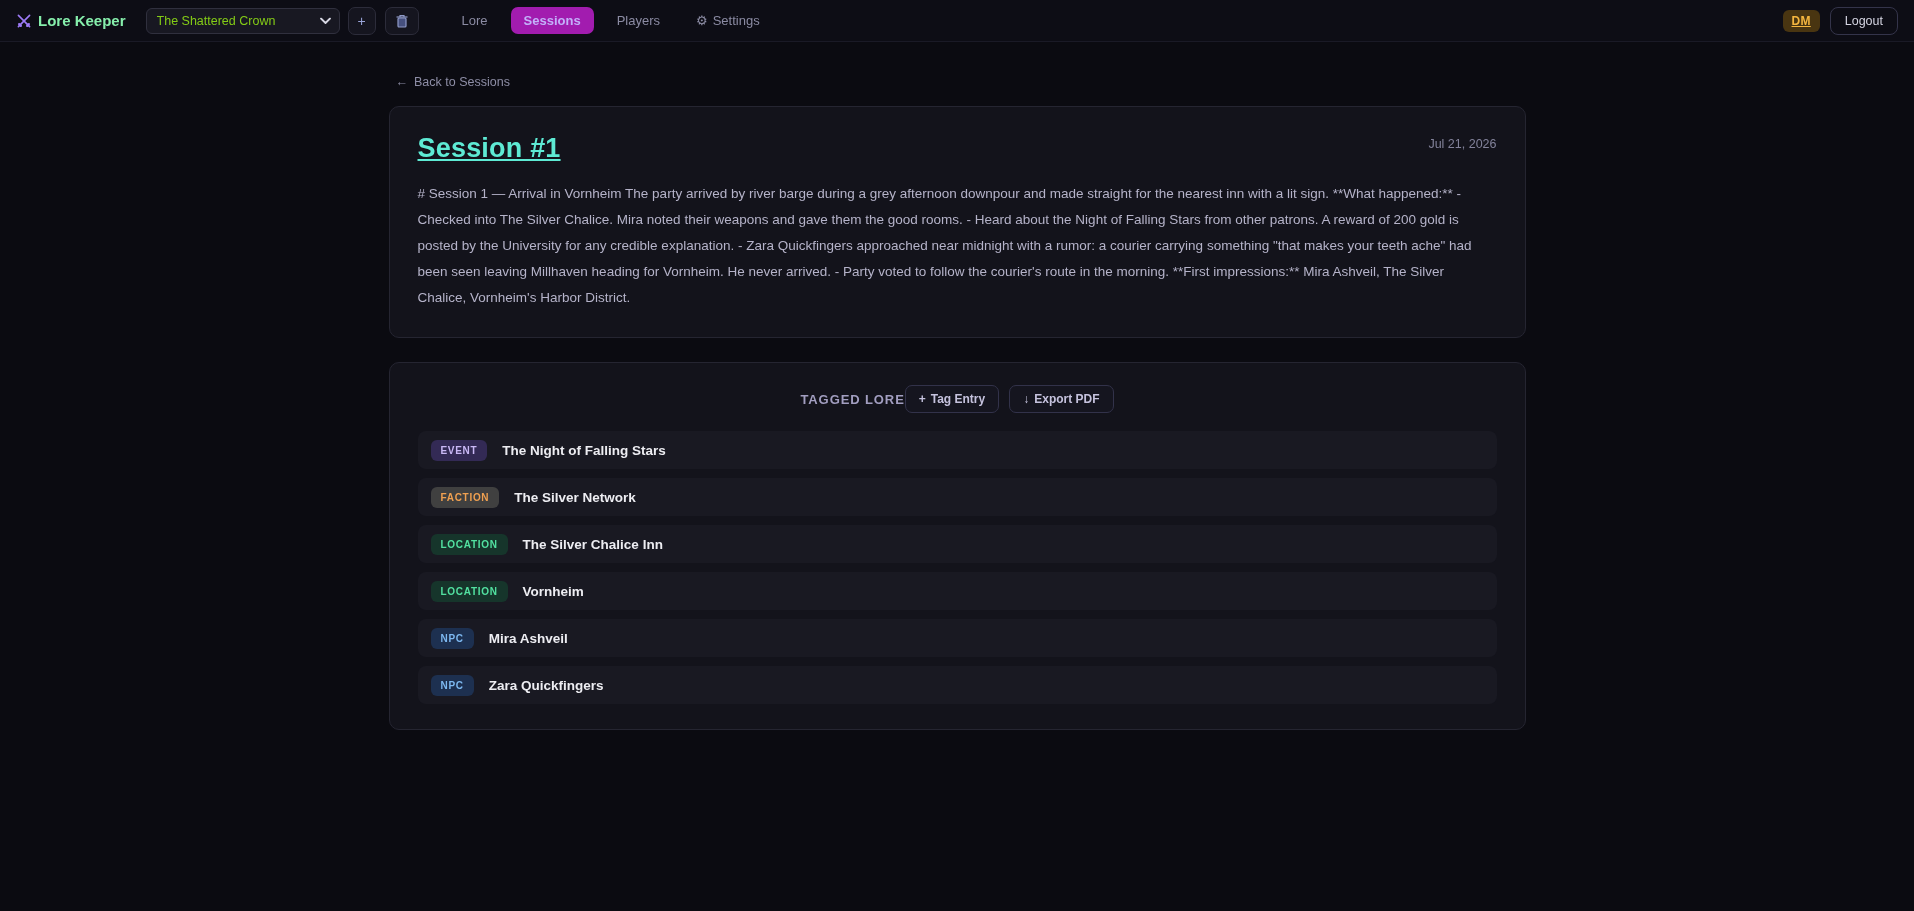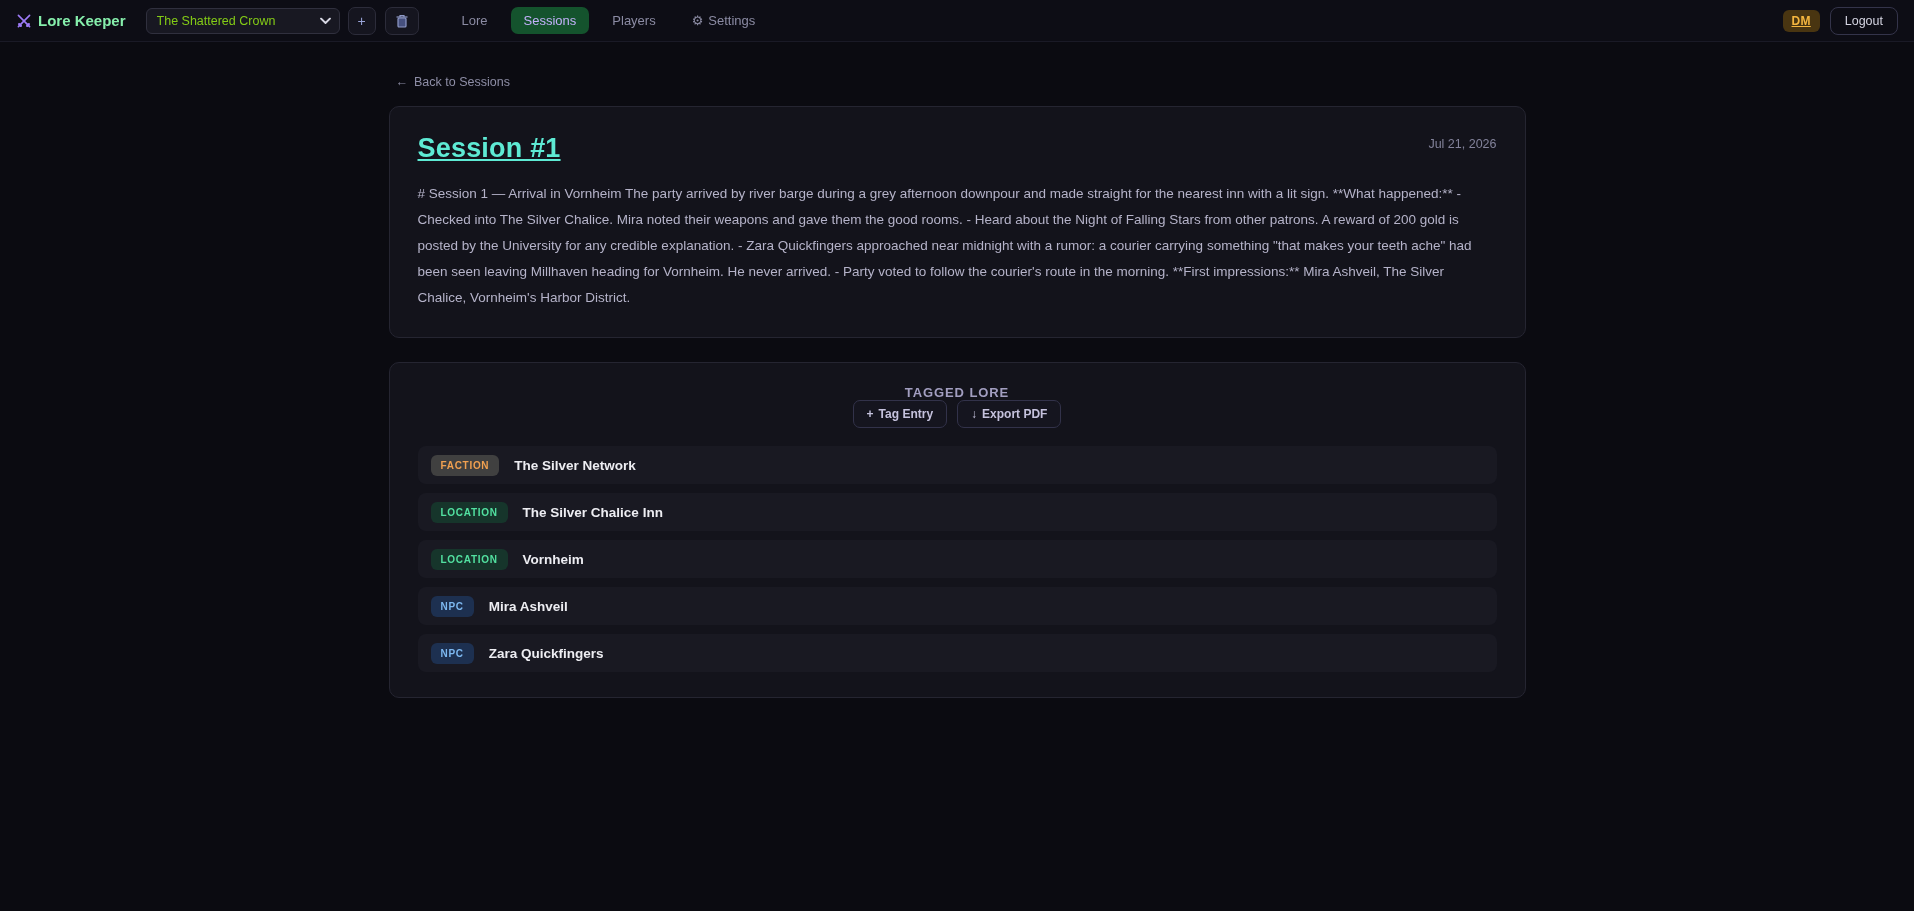--- a/index.html
+++ b/index.html
@@ -46,21 +46,21 @@
     color: #9aa4d8; font-size: 14px; cursor: pointer; padding: 0 7px;
   }
   .trash-btn { margin-left: 9px; min-width: 34px; }
   .nav-links { display: flex; align-items: center; gap: 10px; margin-left: 30px; }
   .nav-link {
     color: #8b8ba3; font-size: 13px; padding: 6px 13px;
     border-radius: 7px; cursor: pointer; white-space: nowrap;
     display: flex; align-items: center; gap: 5px;
   }
   .nav-link.active {
-    background: #14532d; color: #c3b1fa; font-weight: normal;
+    background: #a21caf; color: #c3b1fa; font-weight: bold;
   }
   .nav-right { margin-left: auto; display: flex; align-items: center; gap: 10px; }
   .role-badge {
     background: #493511; color: #f5b63f; font-weight: bold;
     font-size: 12px; padding: 4px 9px; border-radius: 6px; letter-spacing: 0.3px; text-decoration: underline;
   }
   .logout-btn {
     background: transparent; border: 1px solid #34344a; color: #d5d5e2;
     font-family: "Liberation Sans", sans-serif;
     font-size: 12.5px; padding: 6px 14px; border-radius: 8px; cursor: pointer;
@@ -83,21 +83,21 @@
   .session-head { display: flex; align-items: flex-start; justify-content: space-between; }
   .session-title { font-size: 27px; font-weight: bold; color: #5eead4; letter-spacing: 0.2px; text-decoration: underline; }
   .session-date { color: #82829a; font-size: 12.5px; margin-top: 4px; }
   .session-notes {
     margin-top: 17px;
     color: #b5b3c9; font-size: 13.5px; line-height: 26px;
     max-width: 1084px;
   }
 
   .lore-card { margin-top: 24px; padding: 22px 28px 16px 28px; }
-  .lore-head { display: flex; align-items: center; justify-content: space-between; margin-bottom: 18px; flex-direction: column; }
+  .lore-head { display: flex; align-items: center; justify-content: center; margin-bottom: 18px; }
   .lore-heading { color: #a29ec0; font-size: 13px; font-weight: bold; letter-spacing: 0.9px; }
   .lore-actions { display: flex; gap: 10px; }
   .pill-btn {
     background: #15151f; border: 1px solid #32324a; color: #c5c2dd;
     font-family: "Liberation Sans", sans-serif; font-weight: bold;
     font-size: 12px; padding: 6px 13px; border-radius: 7px; cursor: pointer;
     display: inline-flex; align-items: center; gap: 5px;
   }
   .lore-row {
     display: flex; align-items: center;
@@ -205,20 +205,24 @@
           <span>+</span>
           <span>Tag Entry</span>
         </button>
         <button class="pill-btn">
           <span>↓</span>
           <span>Export PDF</span>
         </button>
       </div>
     </div>
     <div>
+  <div class="lore-row">
+    <span class="type-badge badge-event">EVENT</span>
+    <span class="lore-name">The Night of Falling Stars</span>
+  </div>
 
   <div class="lore-row">
     <span class="type-badge badge-faction">FACTION</span>
     <span class="lore-name">The Silver Network</span>
   </div>
 
   <div class="lore-row">
     <span class="type-badge badge-location">LOCATION</span>
     <span class="lore-name">The Silver Chalice Inn</span>
   </div>

